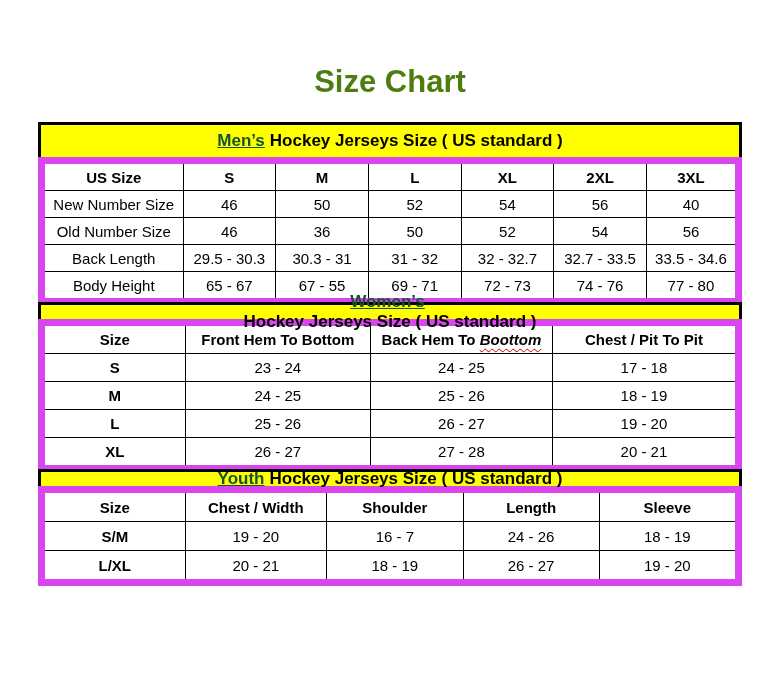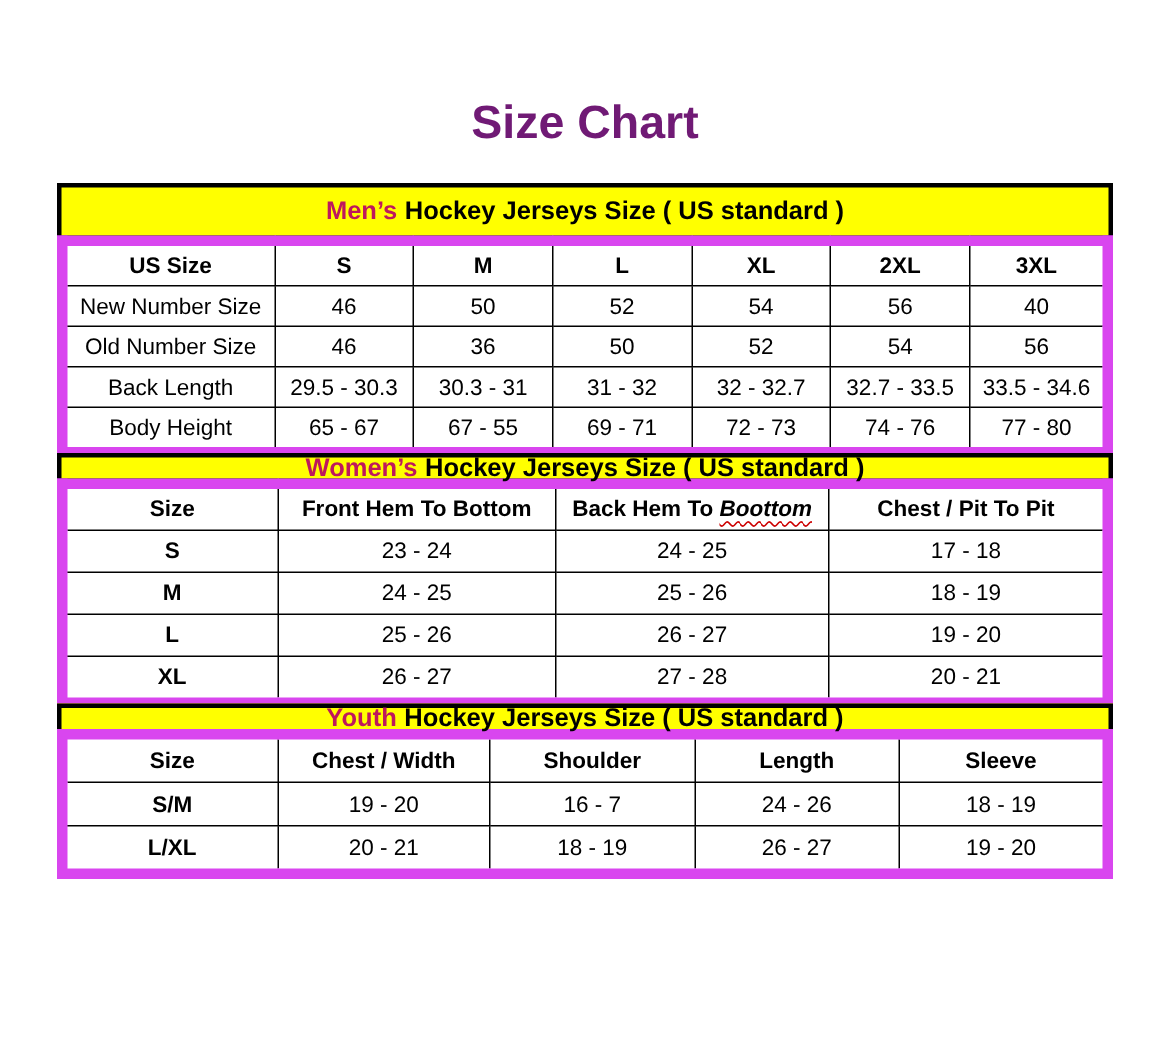--- a/index.html
+++ b/index.html
@@ -17,42 +17,42 @@
     overflow: hidden;
   }
   .page-title {
     position: absolute;
     top: 64px;
     left: 38px;
     width: 704px;
     text-align: center;
     font-size: 31px;
     font-weight: bold;
-    color: #701a75;
+    color: #4d7c0f;
     letter-spacing: 0px;
   }
   .tables-wrap {
     position: absolute;
     top: 122px;
     left: 38px;
     width: 704px;
   }
   .band {
     background: #FFFF00;
     border: 3px solid #000000;
     display: flex;
     align-items: center;
     justify-content: center;
     font-weight: bold;
     font-size: 17px;
     box-sizing: border-box;
   }
-  .band .accent { color: #be185d; margin-right: 5px; }
+  .band .accent { color: #14532d; margin-right: 5px; text-decoration: underline; }
   .band-mens   { height: 38px; }
-  .band-womens { height: 20px; margin-top: -3px; }
+  .band-womens { height: 20px; margin-top: -3px; flex-direction: column; }
   .band-youth  { height: 20px; margin-top: -3px; }
 
   table.size-table {
     width: 100%;
     border-collapse: collapse;
     border: 7px solid #d946ef;
     table-layout: fixed;
     margin-top: -3px;
   }
   table.size-table th,

